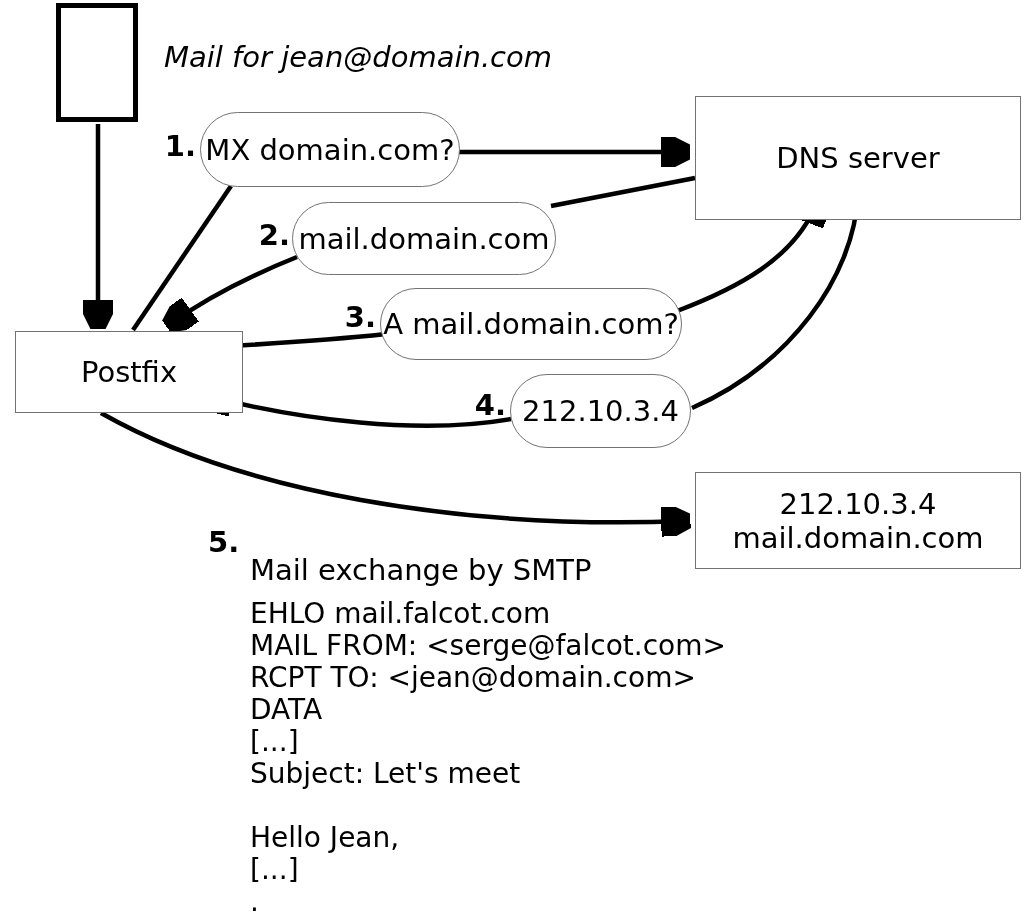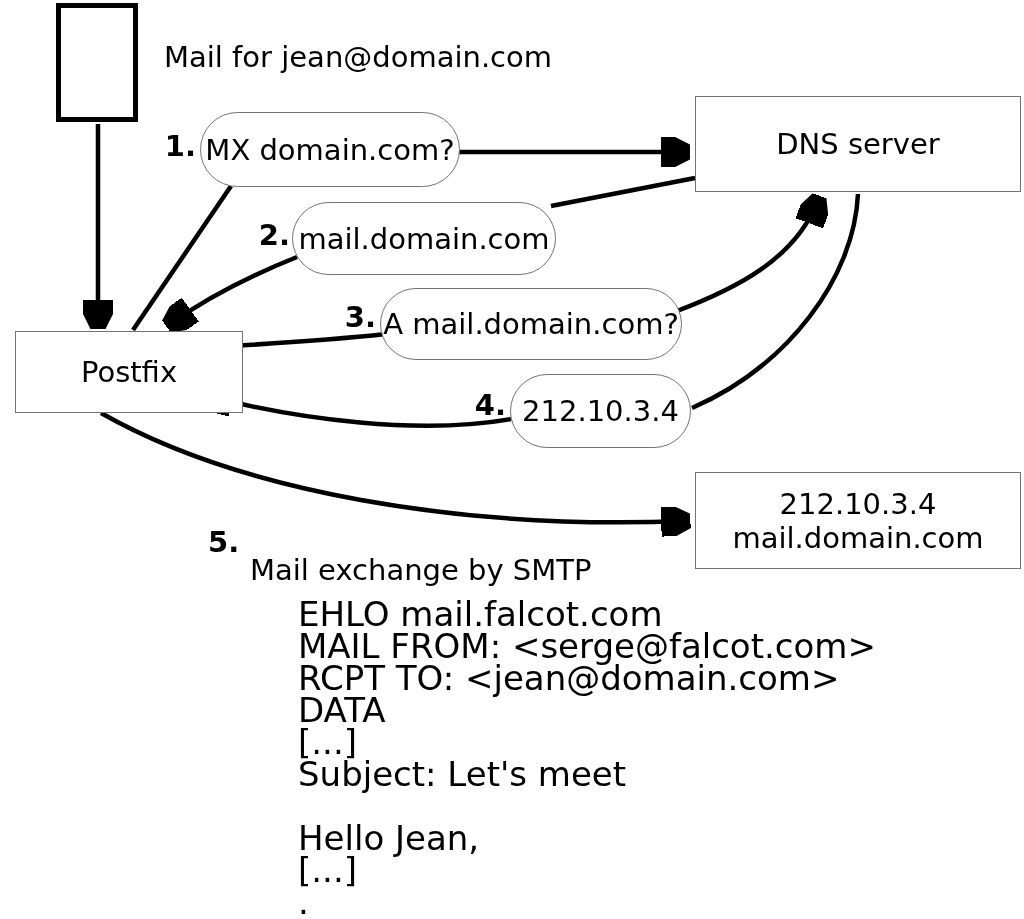--- a/index.html
+++ b/index.html
@@ -54,20 +54,21 @@
     font-weight: bold;
     text-align: right;
   }
   .title-text {
     position: absolute;
     left: 164px;
     top: 43px;
     font-size: 29px;
     line-height: 29px;
     white-space: nowrap;
+    font-style: italic;
   }
   .envelope {
     position: absolute;
     left: 56px;
     top: 3px;
     width: 82px;
     height: 119px;
     box-sizing: border-box;
     border: 5px solid #000000;
     background: #ffffff;
@@ -85,28 +86,27 @@
     left: 250px;
     top: 556px;
     font-size: 29px;
     line-height: 29px;
     white-space: nowrap;
   }
   .smtp-session {
     position: absolute;
     left: 250px;
     top: 598px;
-    font-size: 34px;
+    font-size: 28px;
     line-height: 32px;
     white-space: pre;
-    margin-left: 48px;
   }
   
   .postfix-box   { left: 15px;   top: 331px; width: 228px; height: 82px; }
-  .dns-box       { left: 695px; top: 96px;  width: 326px; height: 96px; }
+  .dns-box       { left: 695px; top: 96px;  width: 326px; height: 124px; }
   .target-box    { left: 695px; top: 472px; width: 326px; height: 97px; }
   .pill1 { left: 200px; top: 112px; width: 260px; height: 75px; }
   .pill2 { left: 292px; top: 202px; width: 264px; height: 73px; }
   .pill3 { left: 380px; top: 288px; width: 302px; height: 72px; }
   .pill4 { left: 510px; top: 374px; width: 181px; height: 74px; }
   .num1 { left: 144px; top: 132px; }
   .num2 { left: 238px; top: 221px; }
   .num3 { left: 324px; top: 303px; }
   .num4 { left: 454px; top: 391px; }
 </style>

